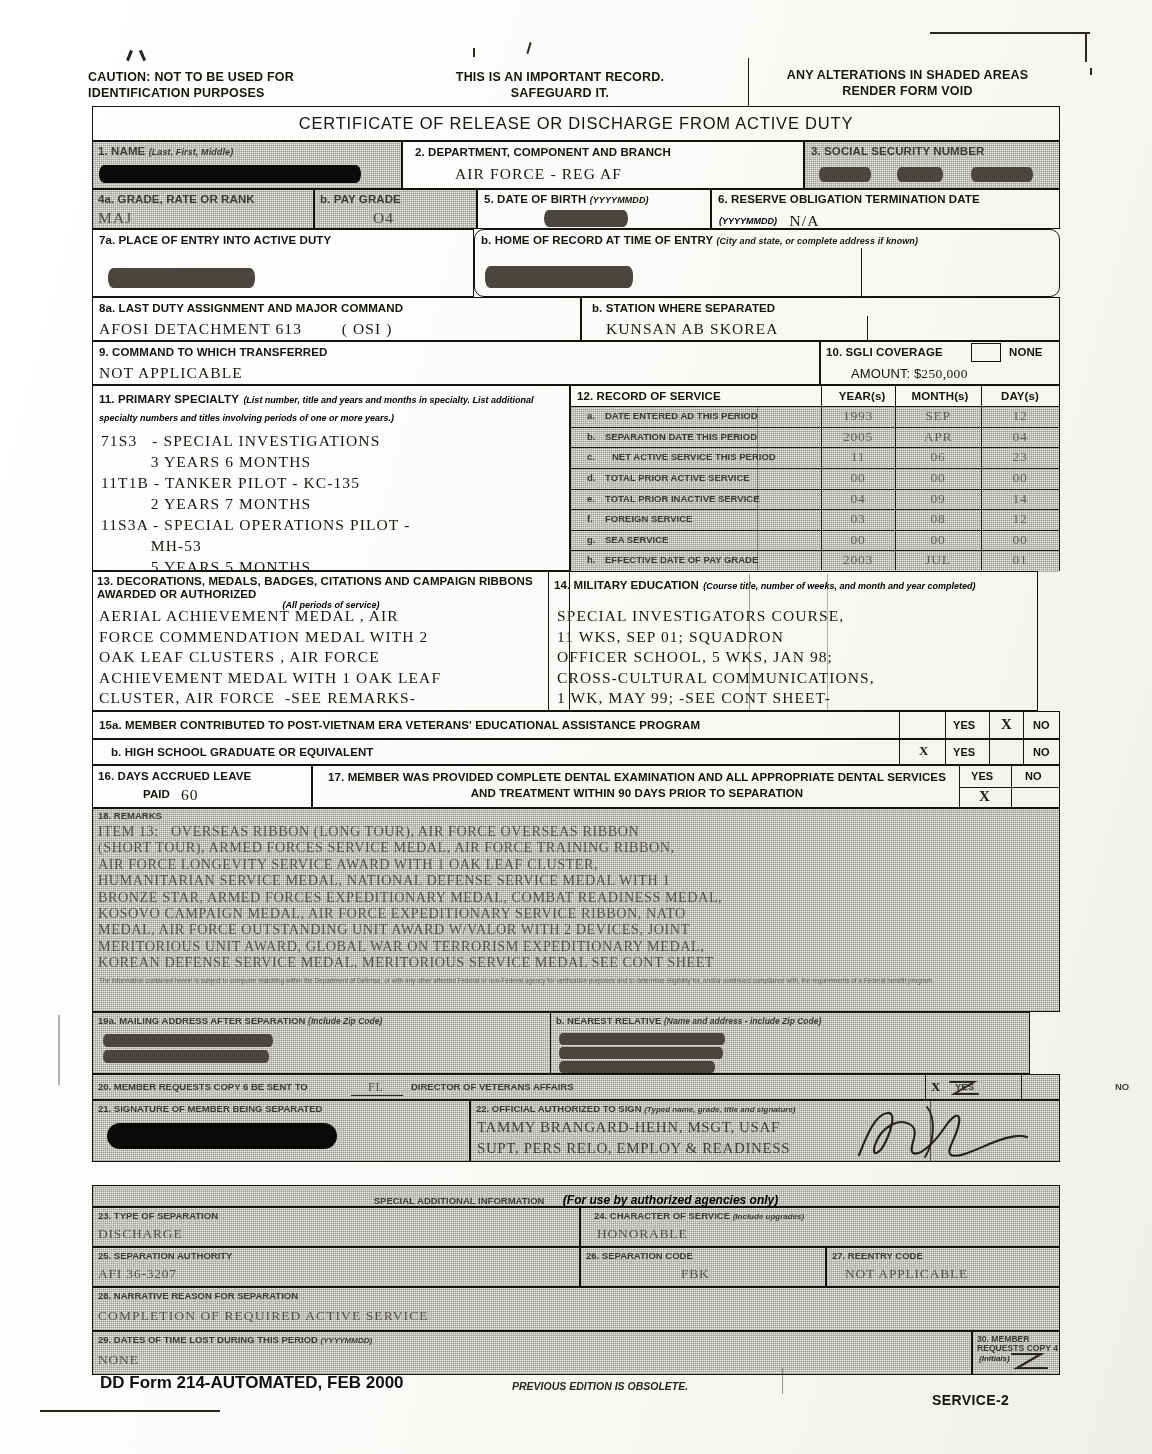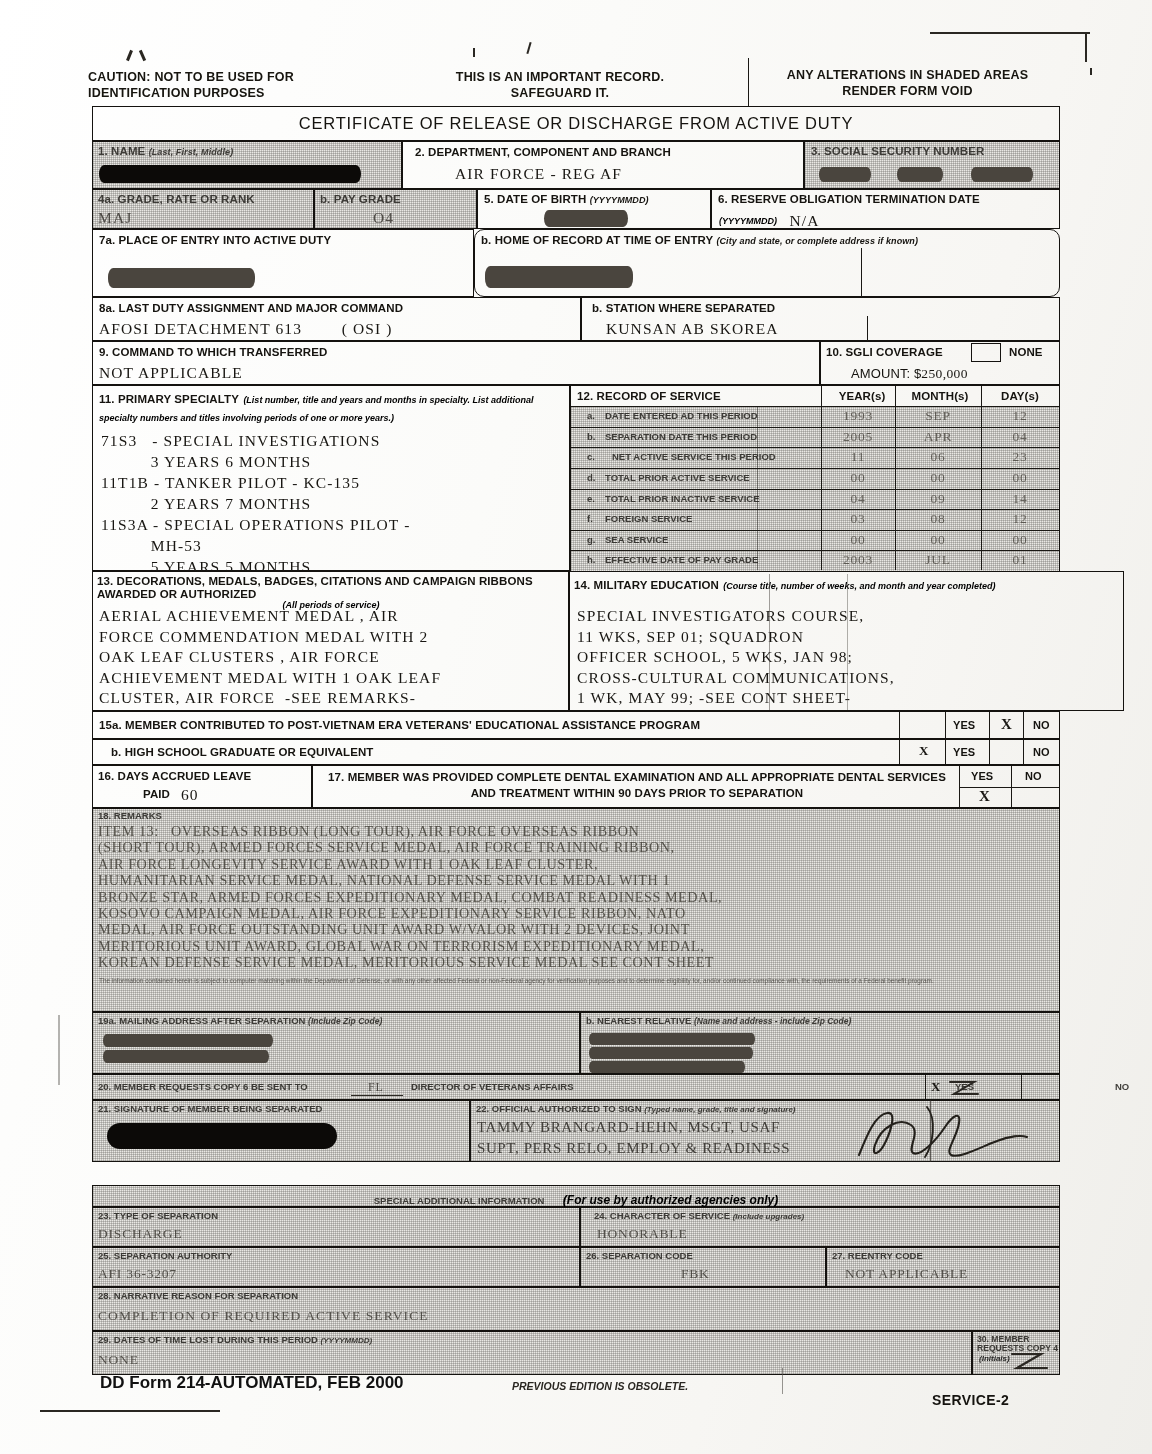--- a/index.html
+++ b/index.html
@@ -257,21 +257,21 @@
       <span class="lbl" style="display:block;text-align:left;">13. DECORATIONS, MEDALS, BADGES, CITATIONS AND CAMPAIGN RIBBONS AWARDED OR AUTHORIZED</span>
       <span class="ital" style="display:block;margin-top:-1px;">(All periods of service)</span>
     </div>
     <div class="typed" style="position:absolute;left:6px;top:34px;line-height:1.33;" id="decorations-lines">AERIAL ACHIEVEMENT MEDAL , AIR
 FORCE COMMENDATION MEDAL WITH 2
 OAK LEAF CLUSTERS , AIR FORCE
 ACHIEVEMENT MEDAL WITH 1 OAK LEAF
 CLUSTER, AIR FORCE  -SEE REMARKS-</div>
   </div>
 
-  <div class="bx" style="left:568px;top:571px;width:556px;height:140px;padding-left:48px;">
+  <div class="bx" style="left:548px;top:571px;width:490px;height:140px;padding-left:48px;">
     <div style="position:absolute;left:5px;top:3px;width:478px;">
       <span class="lbl">14. MILITARY EDUCATION</span>
       <span class="ital">(Course title, number of weeks, and month and year completed)</span>
     </div>
     <div class="typed" style="position:absolute;left:8px;top:34px;line-height:1.33;" id="education-lines">SPECIAL INVESTIGATORS COURSE,
 11 WKS, SEP 01; SQUADRON
 OFFICER SCHOOL, 5 WKS, JAN 98;
 CROSS-CULTURAL COMMUNICATIONS,
 1 WK, MAY 99; -SEE CONT SHEET-</div>
     <div class="abs" style="left:200px;top:2px;width:0;height:136px;border-left:1px solid #55524c;opacity:.55;"></div>
@@ -330,21 +330,21 @@
   </div>
 
   <div class="bx shade" style="left:92px;top:1012px;width:488px;height:62px;">
     <div class="lbl-sm" style="position:absolute;left:5px;top:3px;">
       <span>19a. MAILING ADDRESS AFTER SEPARATION</span>
       <span class="ital" style="font-size:8.5px;">(Include Zip Code)</span>
     </div>
     <div class="redact" style="left:10px;top:21px;width:170px;height:13px;"></div>
     <div class="redact" style="left:10px;top:37px;width:166px;height:13px;"></div>
   </div>
-  <div class="bx shade" style="left:580px;top:1012px;width:480px;height:62px;">
+  <div class="bx shade" style="left:550px;top:1012px;width:480px;height:62px;">
     <div class="lbl-sm" style="position:absolute;left:5px;top:3px;">
       <span>b. NEAREST RELATIVE</span>
       <span class="ital" style="font-size:8.5px;">(Name and address - include Zip Code)</span>
     </div>
     <div class="redact" style="left:8px;top:20px;width:166px;height:12px;"></div>
     <div class="redact" style="left:8px;top:34px;width:164px;height:12px;"></div>
     <div class="redact" style="left:8px;top:48px;width:156px;height:12px;"></div>
   </div>
 
   <div class="bx shade" style="left:92px;top:1074px;width:968px;height:26px;">

